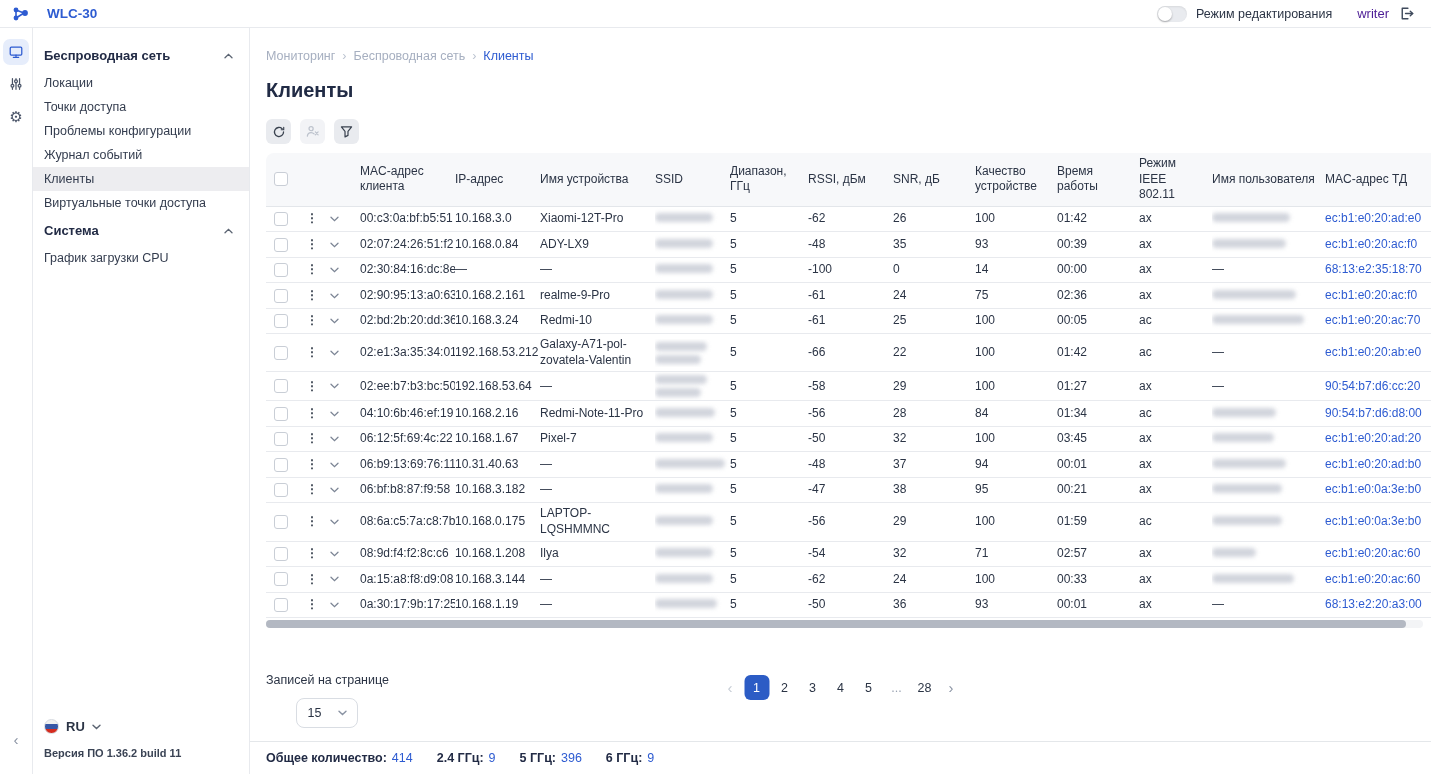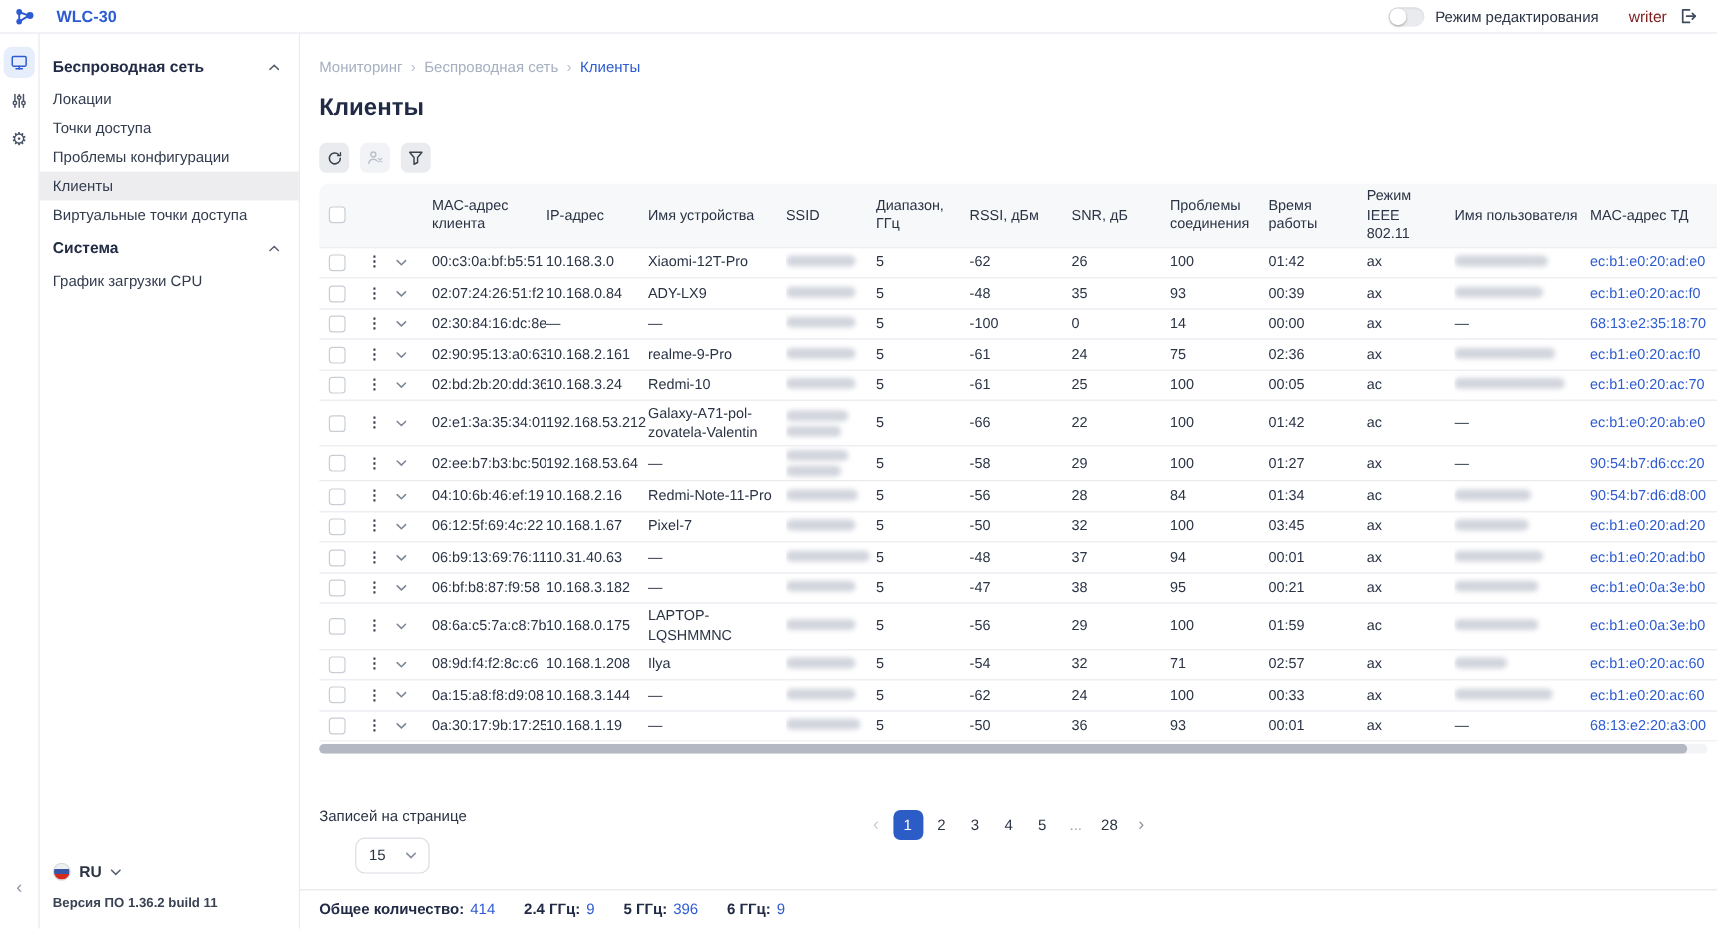--- a/index.html
+++ b/index.html
@@ -10,21 +10,21 @@
   .topbar { height:28px; display:flex; align-items:center; justify-content:space-between;
             border-bottom:1px solid #e8eaee; padding:0 16px 0 10px; }
   .logo-area { display:flex; align-items:center; gap:17px; }
   .app-title { color:#2d5bd1; font-weight:700; font-size:13.5px; }
   .topbar-right { display:flex; align-items:center; gap:9px; }
   .toggle { width:30px; height:16px; border-radius:9px; background:#e9ebef; position:relative;
             box-shadow:inset 0 1px 2px rgba(0,0,0,.08); cursor:pointer; }
   .toggle .knob { position:absolute; left:1px; top:1px; width:14px; height:14px; border-radius:50%;
                   background:#fff; box-shadow:0 1px 2px rgba(0,0,0,.3); }
   .edit-label { font-size:12.5px; color:#2b3445; }
-  .user-name { font-size:13px; color:#7f1d1d; margin-left:16px; }
+  .user-name { font-size:13px; color:#4c1d95; margin-left:16px; }
 
   
   .shell { display:flex; height:746px; }
 
   .rail { width:33px; border-right:1px solid #e8eaee; display:flex; flex-direction:column;
           align-items:center; padding-top:11px; gap:6px; position:relative; flex:none; }
   .rail-btn { width:26px; height:26px; border-radius:7px; display:flex; align-items:center;
               justify-content:center; color:#4a5468; cursor:pointer; background:transparent; border:none; }
   .rail-btn.active { background:#e6edfb; color:#2d5bd1; }
   .rail-collapse { position:absolute; bottom:26px; left:0; width:100%; text-align:center;
@@ -169,20 +169,21 @@
     <div id="sidebar-sections">
         <div class="side-section-header">
           <span>Беспроводная сеть</span>
           <svg width="9" height="6" viewBox="0 0 9 6">
             <polyline points="1,4.8 4.5,1.4 8,4.8" fill="none" stroke="#5b6472" stroke-width="1.3" stroke-linecap="round"></polyline>
           </svg>
         </div>
         <div class="side-item">Локации</div>
         <div class="side-item">Точки доступа</div>
         <div class="side-item">Проблемы конфигурации</div>
+        <div class="side-item">Журнал событий</div>
         <div class="side-item selected">Клиенты</div>
         <div class="side-item">Виртуальные точки доступа</div>
         <div class="side-section-header">
           <span>Система</span>
           <svg width="9" height="6" viewBox="0 0 9 6">
             <polyline points="1,4.8 4.5,1.4 8,4.8" fill="none" stroke="#5b6472" stroke-width="1.3" stroke-linecap="round"></polyline>
           </svg>
         </div>
         <div class="side-item">График загрузки CPU</div>
       </div>
@@ -236,21 +237,21 @@
           </div>
           <div class="cell"></div>
           <div class="cell"></div>
           <div class="cell">MAC-адрес клиента</div>
           <div class="cell">IP-адрес</div>
           <div class="cell">Имя устройства</div>
           <div class="cell">SSID</div>
           <div class="cell">Диапазон, ГГц</div>
           <div class="cell">RSSI, дБм</div>
           <div class="cell">SNR, дБ</div>
-          <div class="cell">Проблемы соединения</div>
+          <div class="cell">Качество устройстве</div>
           <div class="cell">Время работы</div>
           <div class="cell">Режим IEEE 802.11</div>
           <div class="cell">Имя пользователя</div>
           <div class="cell">MAC-адрес ТД</div>
         </div>
       <div id="table-body">
           <div class="trow">
             <div class="cell cb">
               <input class="cbx" type="checkbox" style="">
             </div>

